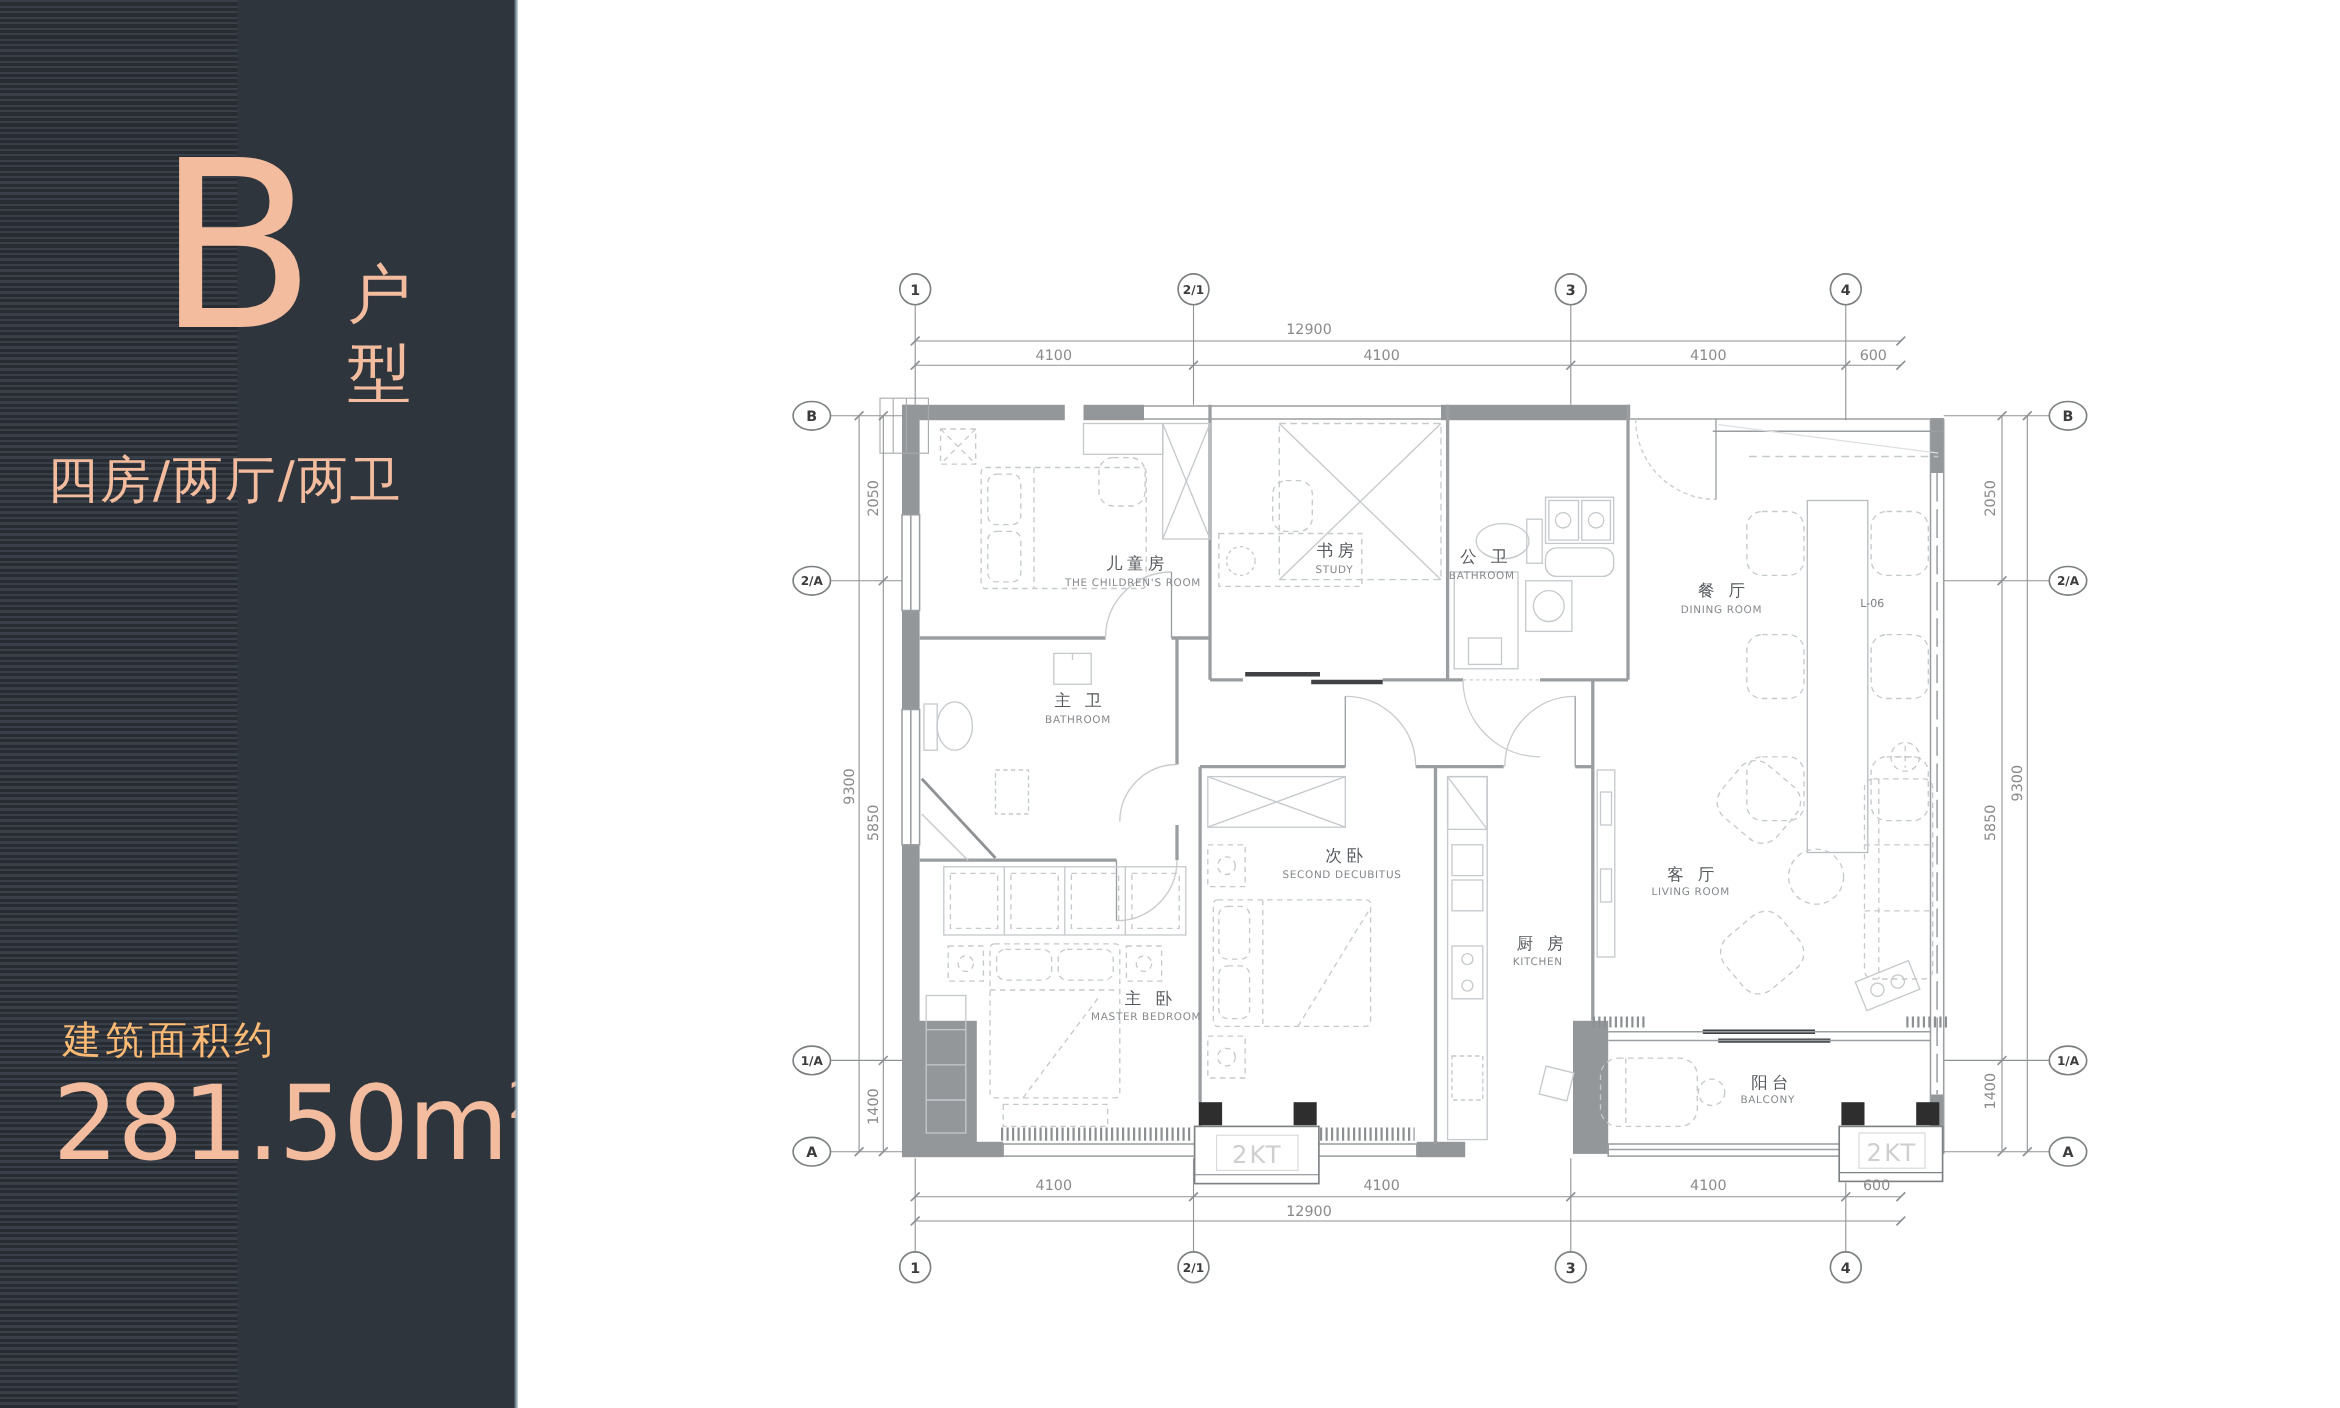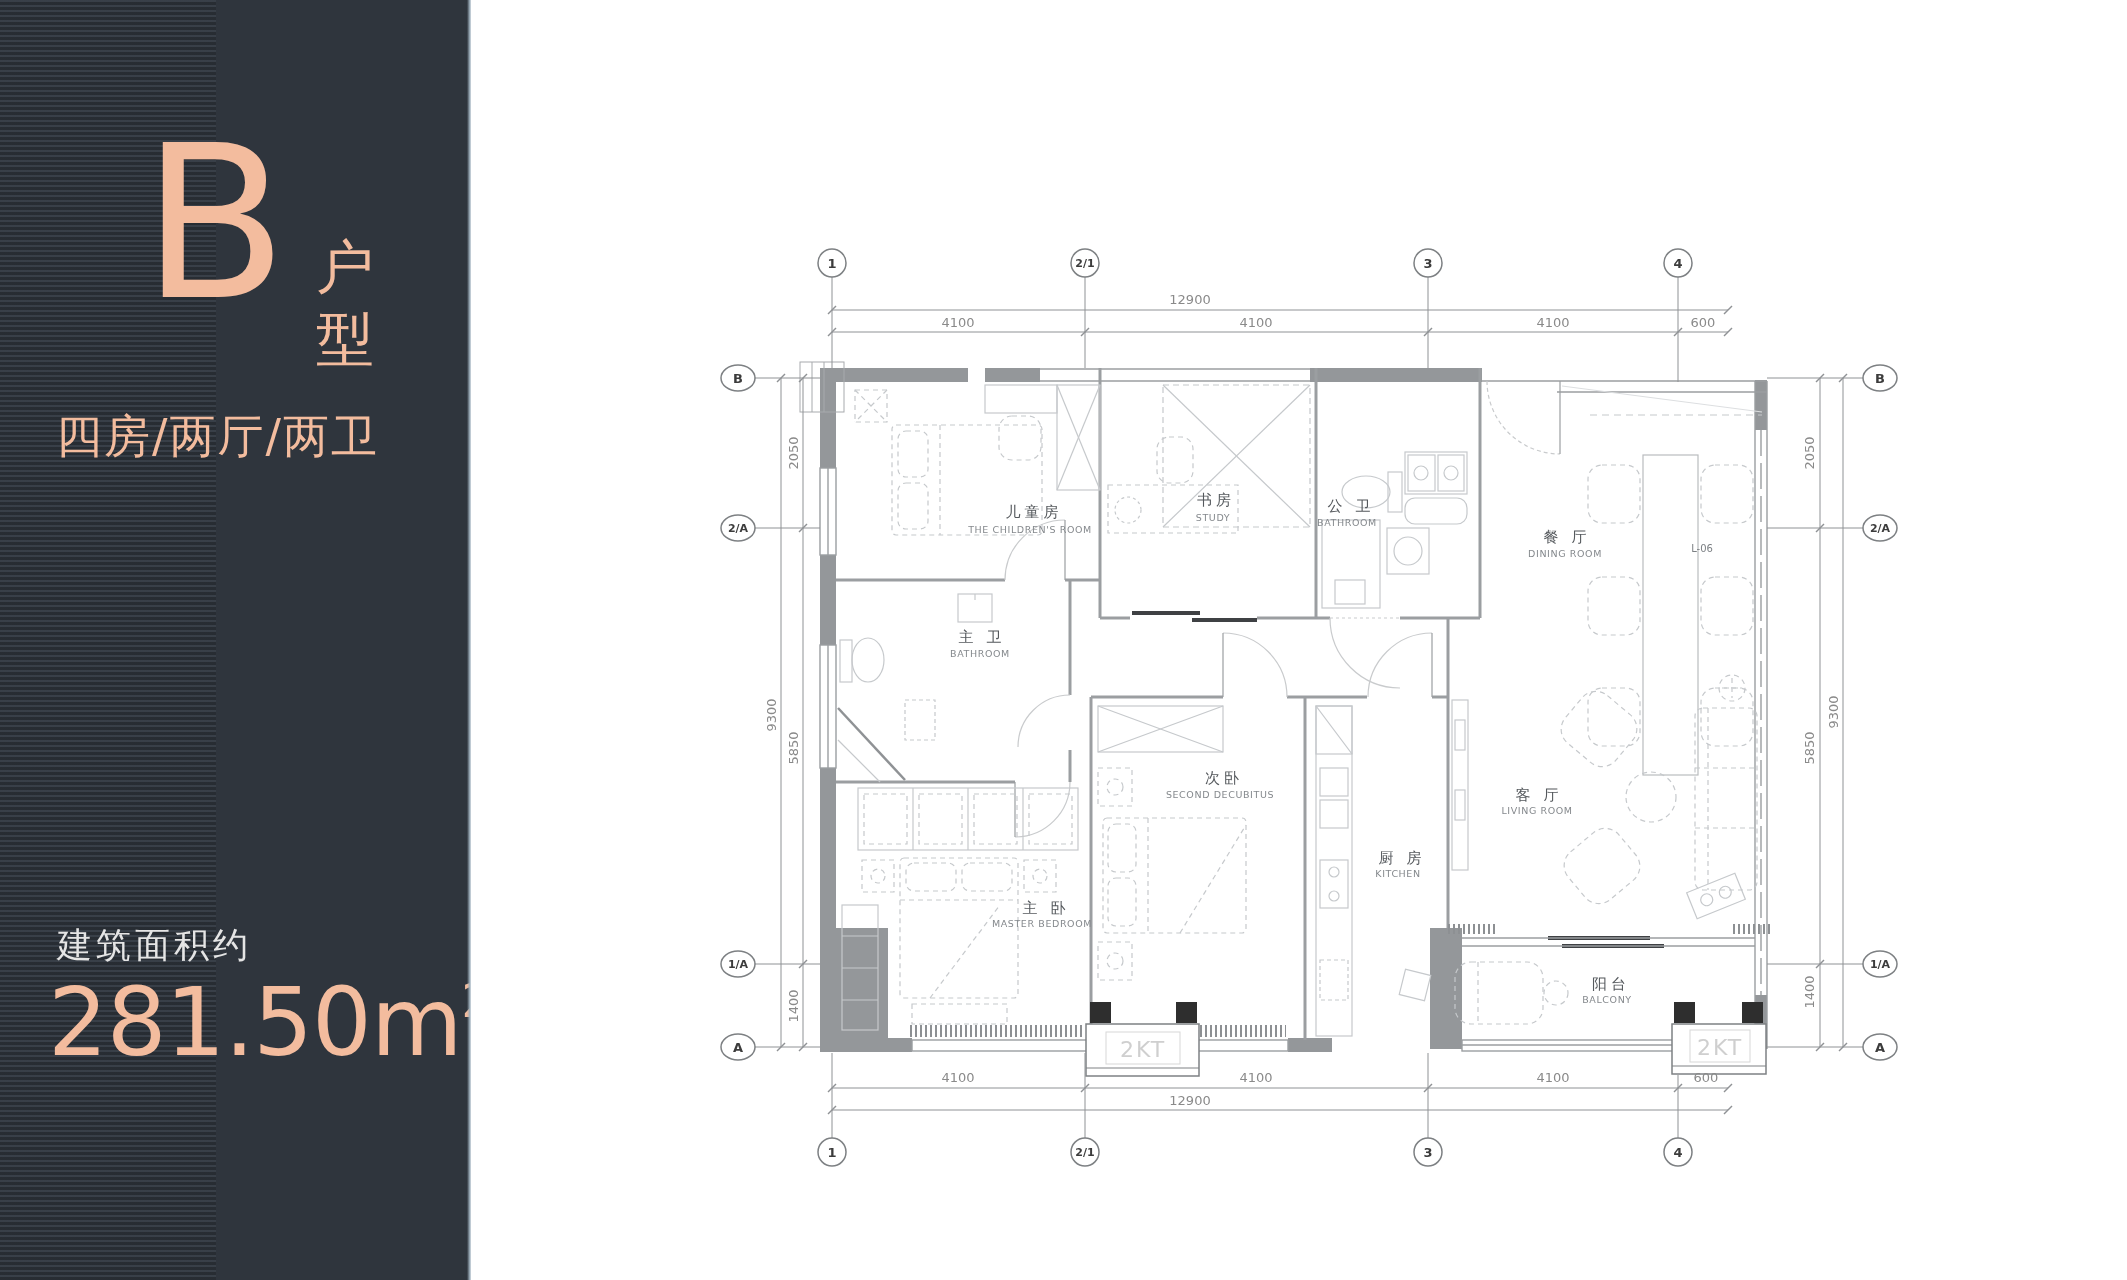--- a/index.html
+++ b/index.html
@@ -10,23 +10,23 @@
   .panel{position:absolute;left:0;top:0;width:471px;height:1280px;background:#2f353d;}
   .panel .stripes{position:absolute;left:0;top:0;width:216px;height:1280px;
       background:repeating-linear-gradient(180deg,#3a414a 0 2px,#262b31 2px 5px);
       opacity:.85;}
   .panel .edge{position:absolute;right:-1px;top:0;width:5px;height:1280px;
       background:linear-gradient(90deg,rgba(255,255,255,0) 0%,#9fb0bd 55%,#ffffff 100%);}
   .big-letter{position:absolute;left:142px;top:118px;font-size:212px;line-height:1;
       font-weight:500;color:#F3BC9E;letter-spacing:0;}
   .type-vert{position:absolute;left:316px;top:238px;display:flex;flex-direction:column;
       gap:14px;color:#F3BC9E;font-size:58px;font-weight:500;line-height:1;}
-  .layout-line{position:absolute;left:56px;top:406px;color:#F3BC9E;font-size:46px;
+  .layout-line{position:absolute;left:43px;top:406px;color:#F3BC9E;font-size:46px;
       font-weight:500;letter-spacing:2px;}
-  .area-caption{position:absolute;left:57px;top:922px;color:#e5e5e5;font-size:35px;
+  .area-caption{position:absolute;left:57px;top:922px;color:#fdba74;font-size:35px;
       letter-spacing:4px;font-weight:500;}
   .area-big{position:absolute;left:48px;top:968px;color:#F3BC9E;font-size:94px;
       font-weight:500;letter-spacing:-1px;}
   .area-big sup{font-size:46px;vertical-align:38px;letter-spacing:0;}
 
   
   .plan-wrap{position:absolute;left:471px;top:0;width:1656px;height:1280px;background:#fff;}
   svg text{font-family:"DejaVu Sans","Liberation Sans",sans-serif;}
   .dimtxt{font-size:13px;fill:#8a8a8a;}
   .mktxt{font-size:13px;fill:#3c3c3c;font-weight:bold;}

